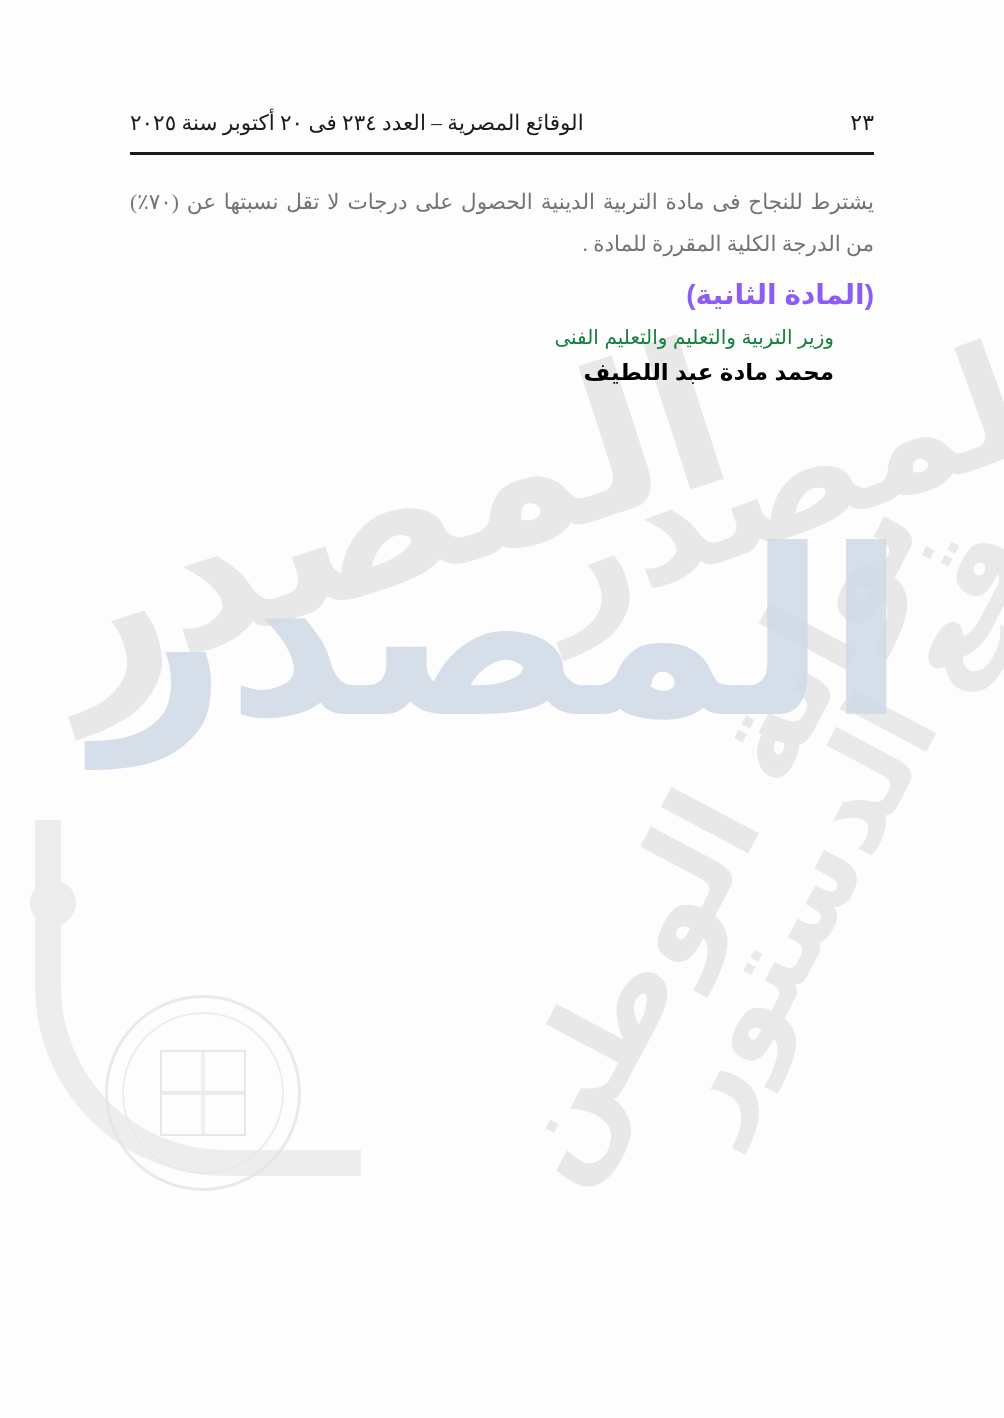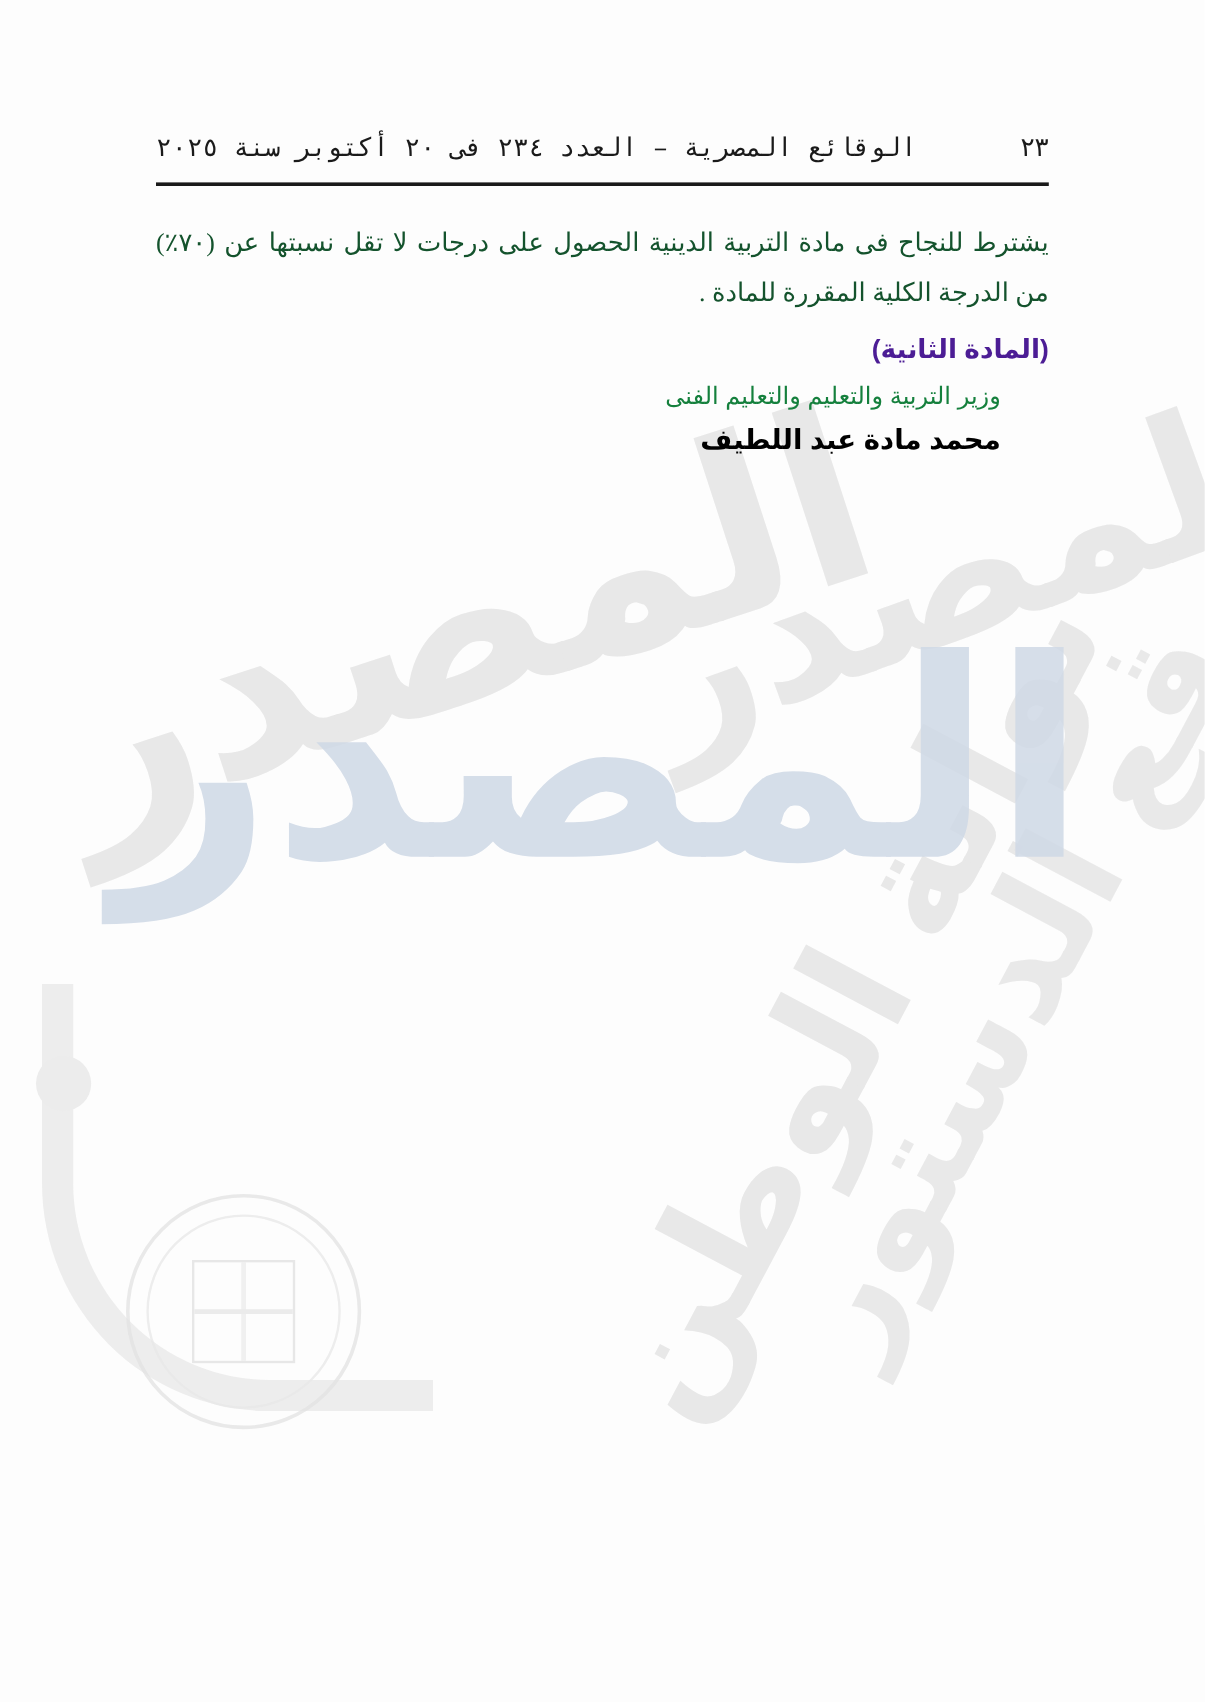--- a/index.html
+++ b/index.html
@@ -152,21 +152,21 @@
     left: 130px;
     width: 744px;
     display: flex;
     flex-direction: row-reverse;
     align-items: baseline;
     justify-content: space-between;
     font-size: 21px;
     color: #1a1a1a;
   }
   .header-title {
-    font-family: Liberation Mono, monospace;
+    font-family: Liberation Serif, serif;
     font-size: 21.5px;
     white-space: nowrap;
   }
   .header-page-number {
     font-size: 22px;
     letter-spacing: 1px;
   }
   .header-rule {
     position: absolute;
     top: 152px;
@@ -182,32 +182,32 @@
     left: 130px;
     width: 744px;
     text-align: justify;
     text-align-last: right;
   }
 
   .para {
     font-size: 21.5px;
     line-height: 1.95;
     margin: 0 0 2px 0;
-    color: #14532d;
+    color: #737373;
   }
   .para-indent-last {
     text-align: justify;
   }
 
   .article-heading {
     margin: 12px 0 8px 0;
     font-family: "Liberation Sans", "DejaVu Sans", sans-serif;
     font-weight: bold;
-    font-size: 22px;
-    color: #4c1d95;
+    font-size: 28px;
+    color: #8b5cf6;
   }
 
   .para-justified {
     font-size: 21.5px;
     line-height: 2.0;
     margin: 0;
     text-align: justify;
     text-align-last: right;
     word-spacing: 2px;
   }

